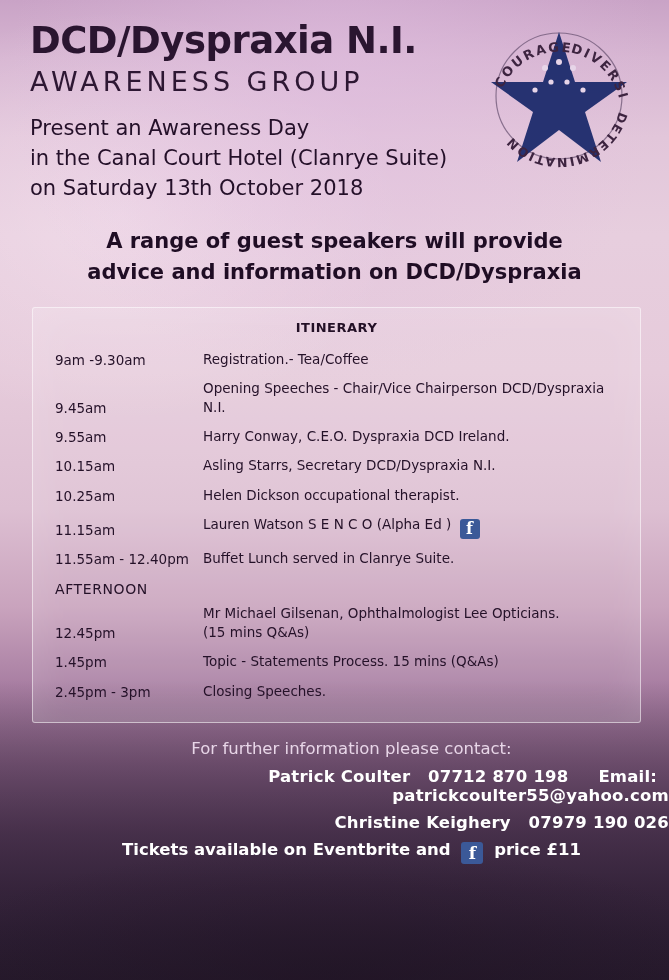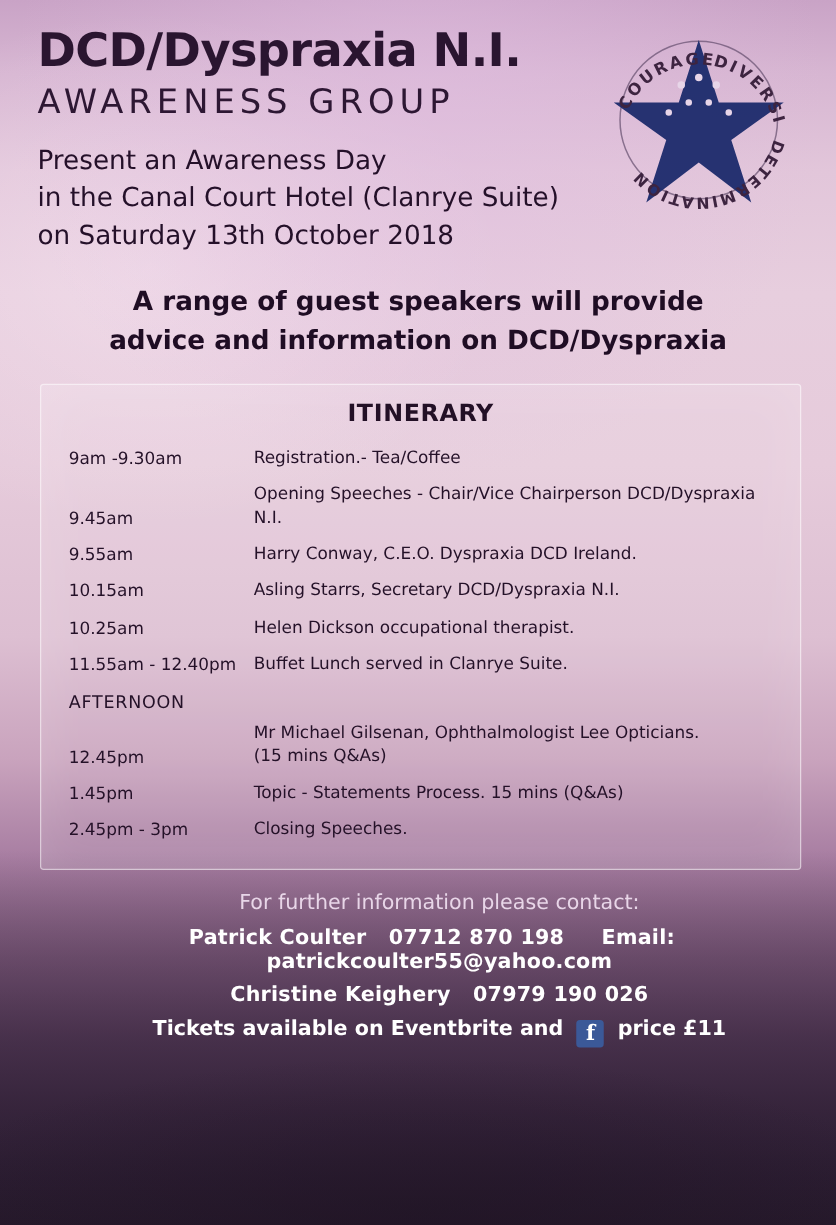--- a/index.html
+++ b/index.html
@@ -106,21 +106,21 @@
     border: 1px solid rgba(255,255,255,0.55);
     border-radius: 3px;
     background: rgba(255,255,255,0.10);
     padding: 12px 0 16px 0;
     box-shadow: inset 0 0 40px rgba(255,255,255,0.12);
   }
   .panel-title {
     text-align: center;
     font-family: "DejaVu Sans", sans-serif;
     font-weight: bold;
-    font-size: 19px;
+    font-size: 13px;
     letter-spacing: 0.5px;
     color: #231026;
     margin-bottom: 10px;
   }
   .row {
     display: flex;
     align-items: flex-end;
     padding: 5px 10px 5px 22px;
   }
   .row .time {
@@ -178,20 +178,21 @@
     font-size: 16.5px;
     color: #e8d6e8;
     margin-bottom: 9px;
   }
   .footer .f-line {
     font-size: 16.5px;
     font-weight: bold;
     color: #ffffff;
     margin-bottom: 8px;
     letter-spacing: 0.2px;
+    text-align: right;
   }
   .footer .f-line .spacer { display: inline-block; width: 18px; }
   .footer .f-tickets {
     font-size: 16.5px;
     font-weight: bold;
     color: #ffffff;
     margin-top: 4px;
   }
   .footer .f-tickets .fb-badge {
     width: 22px; height: 22px; line-height: 22px; font-size: 17px;
@@ -265,20 +266,29 @@
     </div>
     <div class="row">
       <div class="time">10.15am</div>
       <div class="desc">Asling Starrs, Secretary DCD/Dyspraxia N.I.</div>
     </div>
     <div class="row">
       <div class="time">10.25am</div>
       <div class="desc">Helen Dickson occupational therapist.</div>
     </div>
     <div class="row">
+      <div class="time">11.15am</div>
+      <div class="desc">
+        <span>Lauren Watson S E N C O (Alpha Ed )</span>
+        <span class="fb-inline">
+          <span class="fb-badge">f</span>
+        </span>
+      </div>
+    </div>
+    <div class="row">
       <div class="time">11.55am - 12.40pm</div>
       <div class="desc">Buffet Lunch served in Clanrye Suite.</div>
     </div>
 
     <div class="section-label">AFTERNOON</div>
 
     <div class="row">
       <div class="time">12.45pm</div>
       <div class="desc">
         <span>Mr Michael Gilsenan, Ophthalmologist Lee Opticians.</span>

